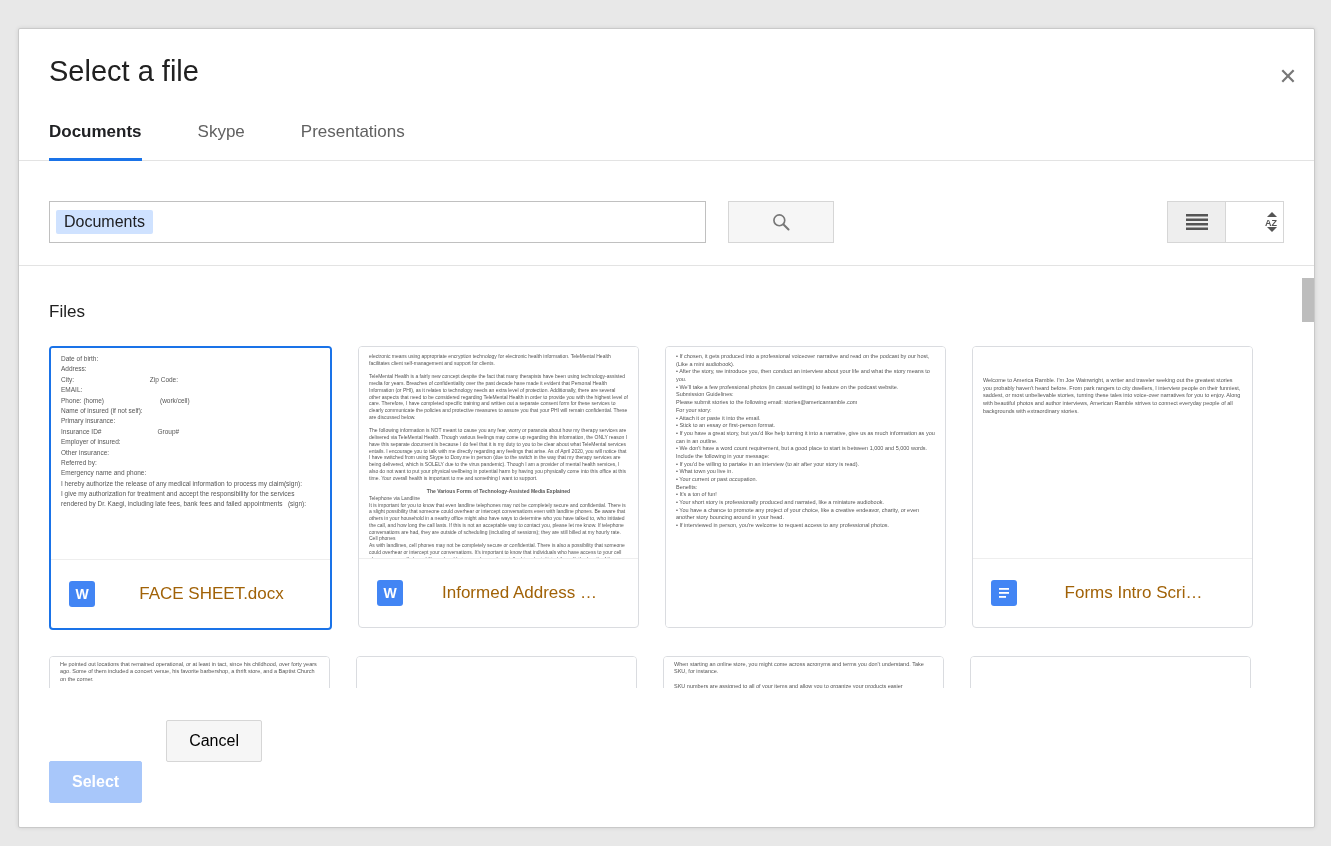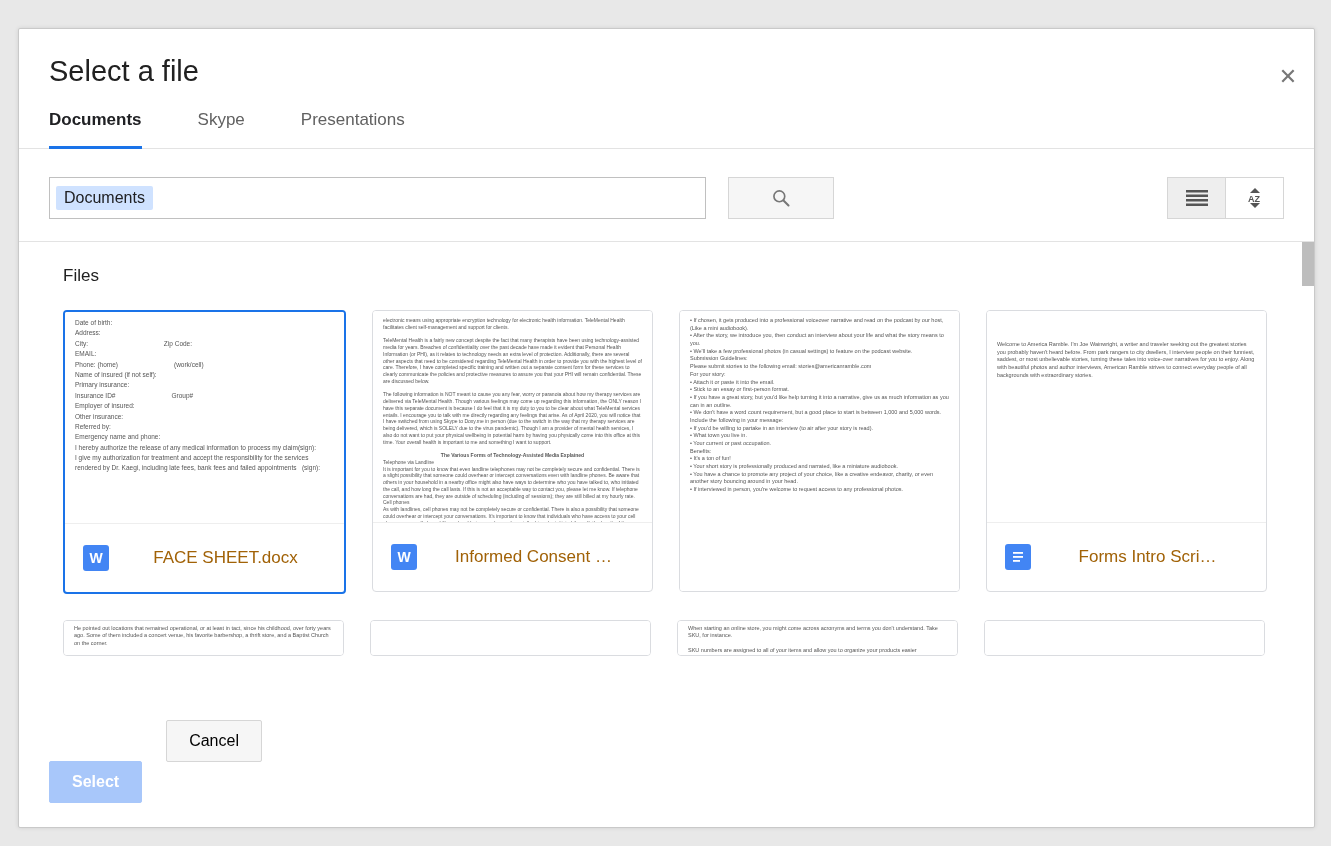--- a/index.html
+++ b/index.html
@@ -22,20 +22,21 @@
     left: 18px;
     top: 28px;
     width: 1295px;
     height: 798px;
     background: #fff;
     border: 1px solid #c9c9c9;
     border-radius: 2px;
     box-shadow: 0 0 4px rgba(0,0,0,0.1);
     display: flex;
     flex-direction: column;
+    gap: 12px;
   }
   
   .dlg-header {
     padding: 26px 30px 0 30px;
     position: relative;
   }
   .dlg-title {
     font-size: 29px;
     font-weight: 400;
     color: #212121;
@@ -112,28 +113,28 @@
     border: 1px solid #d6d6d6;
     height: 40px;
   }
   .view-btn {
     width: 57px;
     display: flex;
     align-items: center;
     justify-content: center;
     color: #555;
   }
-  .view-btn + .view-btn { border-left: 1px solid #d6d6d6; }
+  .view-btn + .view-btn { border-left: 1px solid #d6d6d6; justify-content: flex-end; }
   .view-btn.active { background: #eee; }
   
   .content {
     flex: 1;
     overflow-y: auto;
     position: relative;
-    padding: 0 44px;
+    padding: 0 30px;
   }
   .section-label {
     font-size: 17px;
     color: #212121;
     margin: 24px 0 24px 0;
   }
   .grid {
     display: flex;
     flex-wrap: wrap;
     gap: 26px;
@@ -320,21 +321,21 @@
             <div class="thumb-line">TeleMental Health is a fairly new concept despite the fact that many therapists have been using technology-assisted media for years. Breaches of confidentiality over the past decade have made it evident that Personal Health Information (or PHI), as it relates to technology needs an extra level of protection. Additionally, there are several other aspects that need to be considered regarding TeleMental Health in order to provide you with the highest level of care. Therefore, I have completed specific training and written out a separate consent form for these services to clearly communicate the policies and protective measures to assure you that your PHI will remain confidential. These are discussed below.</div><br>
             <div class="thumb-line">The following information is NOT meant to cause you any fear, worry or paranoia about how my therapy services are delivered via TeleMental Health. Though various feelings may come up regarding this information, the ONLY reason I have this separate document is because I do feel that it is my duty to you to be clear about what TeleMental services entails. I encourage you to talk with me directly regarding any feelings that arise. As of April 2020, you will notice that I have switched from using Skype to Doxy.me in person (due to the switch in the way that my therapy services are being delivered, which is SOLELY due to the virus pandemic). Though I am a provider of mental health services, I also do not want to put your physical wellbeing in potential harm by having you physically come into this office at this time. Your overall health is important to me and something I want to support.</div><br>
             <div class="thumb-line" style="text-align:center; font-weight:bold;">The Various Forms of Technology-Assisted Media Explained</div>
             <div class="thumb-line">Telephone via Landline</div>
             <div class="thumb-line">It is important for you to know that even landline telephones may not be completely secure and confidential. There is a slight possibility that someone could overhear or intercept conversations even with landline phones. Be aware that others in your household in a nearby office might also have ways to determine who you have talked to, who initiated the call, and how long the call lasts. If this is not an acceptable way to contact you, please let me know. If telephone conversations are had, they are outside of scheduling (including of sessions); they are still billed at my hourly rate.</div>
             <div class="thumb-line">Cell phones</div>
             <div class="thumb-line">As with landlines, cell phones may not be completely secure or confidential. There is also a possibility that someone could overhear or intercept your conversations. It's important to know that individuals who have access to your cell phone or your cell phone bill may be able to see who you have talked to, who initiated the call, the length of the conversation and where each party was located at the time of the call. However, I realize that a vast majority of people nowadays have and use a cell phone. Telephone conversations (other than brief talking about scheduling or setting up appointments) are billed at my hourly rate. Additionally, though your cell phone is stored in my own cell phone, it is only listed by your initials.</div>
           </div>
           <div class="footer">
             <div class="ficon word">W</div>
-            <div class="fname">Informed Consent …</div>
+            <div class="fname">Informed Address …</div>
           </div>
         </div>
 
         <div class="card">
           <div class="thumb" style="font-size:5.5px; line-height:1.4;">
             <div class="thumb-line">• If chosen, it gets produced into a professional voiceover narrative and read on the podcast by our host, (Like a mini audiobook).</div>
             <div class="thumb-line">• After the story, we introduce you, then conduct an interview about your life and what the story means to you.</div>
             <div class="thumb-line">• We'll take a few professional photos (in casual settings) to feature on the podcast website.</div>
             <div class="thumb-line"></div>
             <div class="thumb-line">Submission Guidelines:</div>

